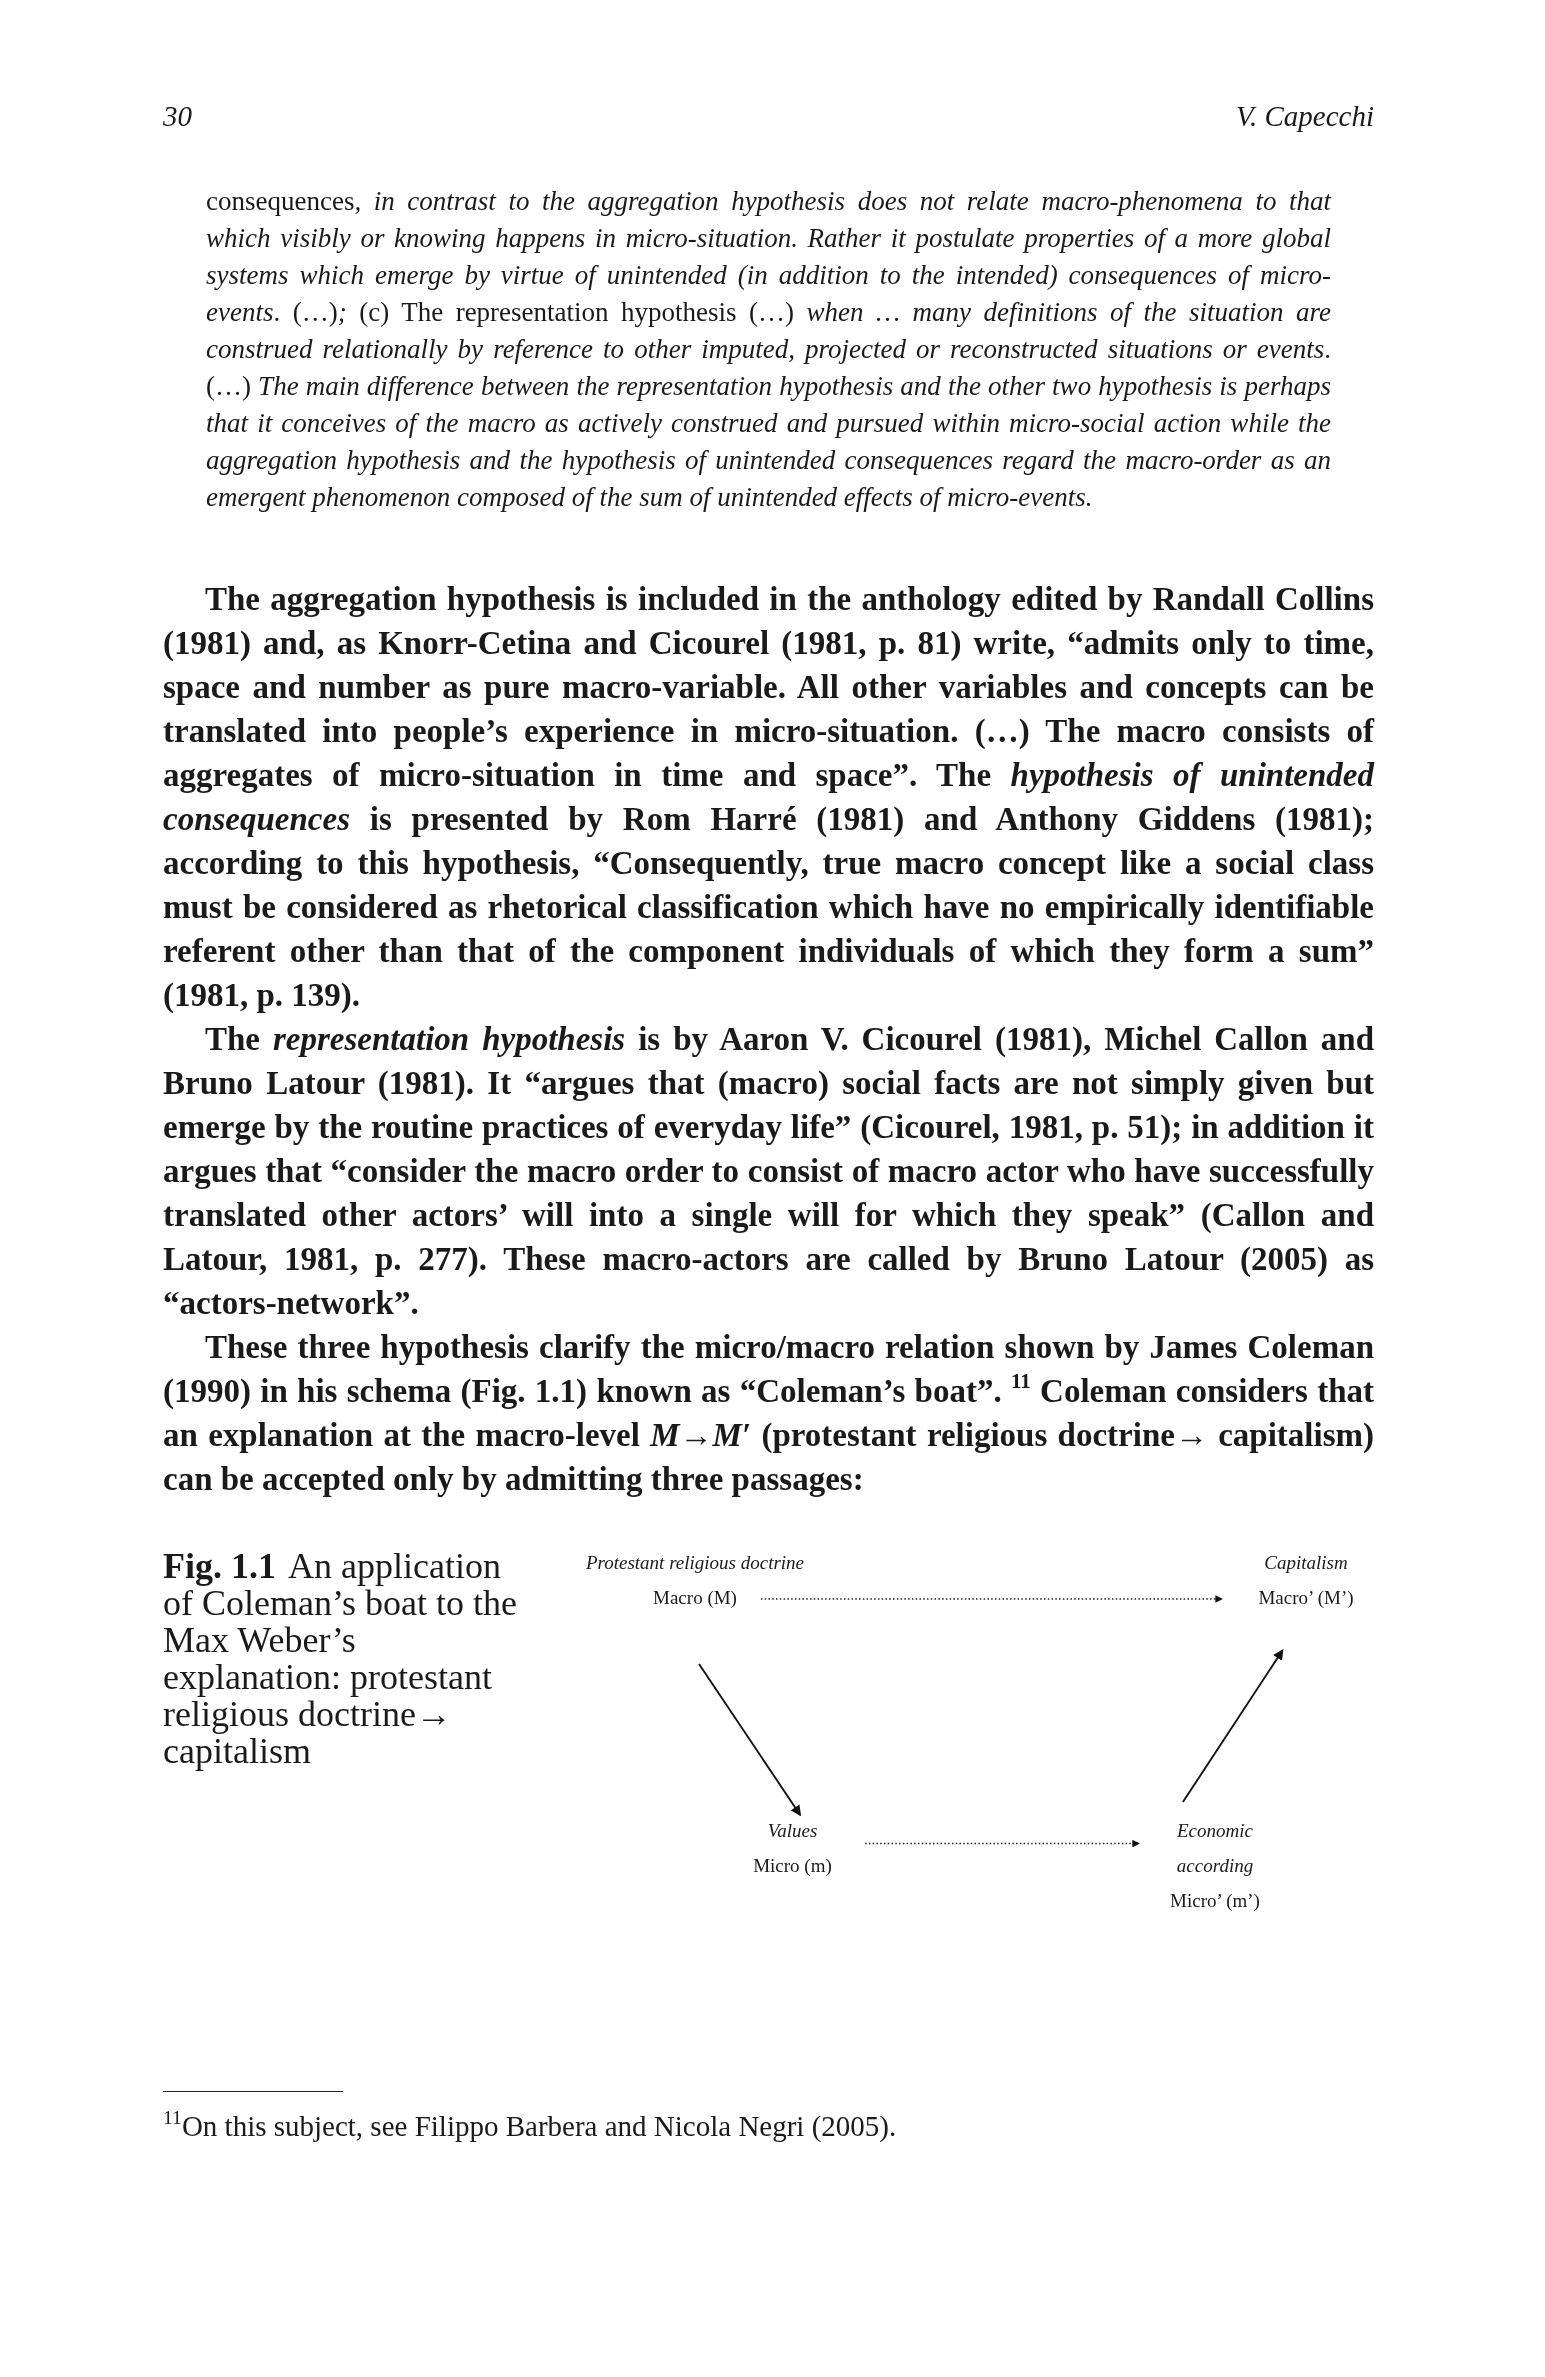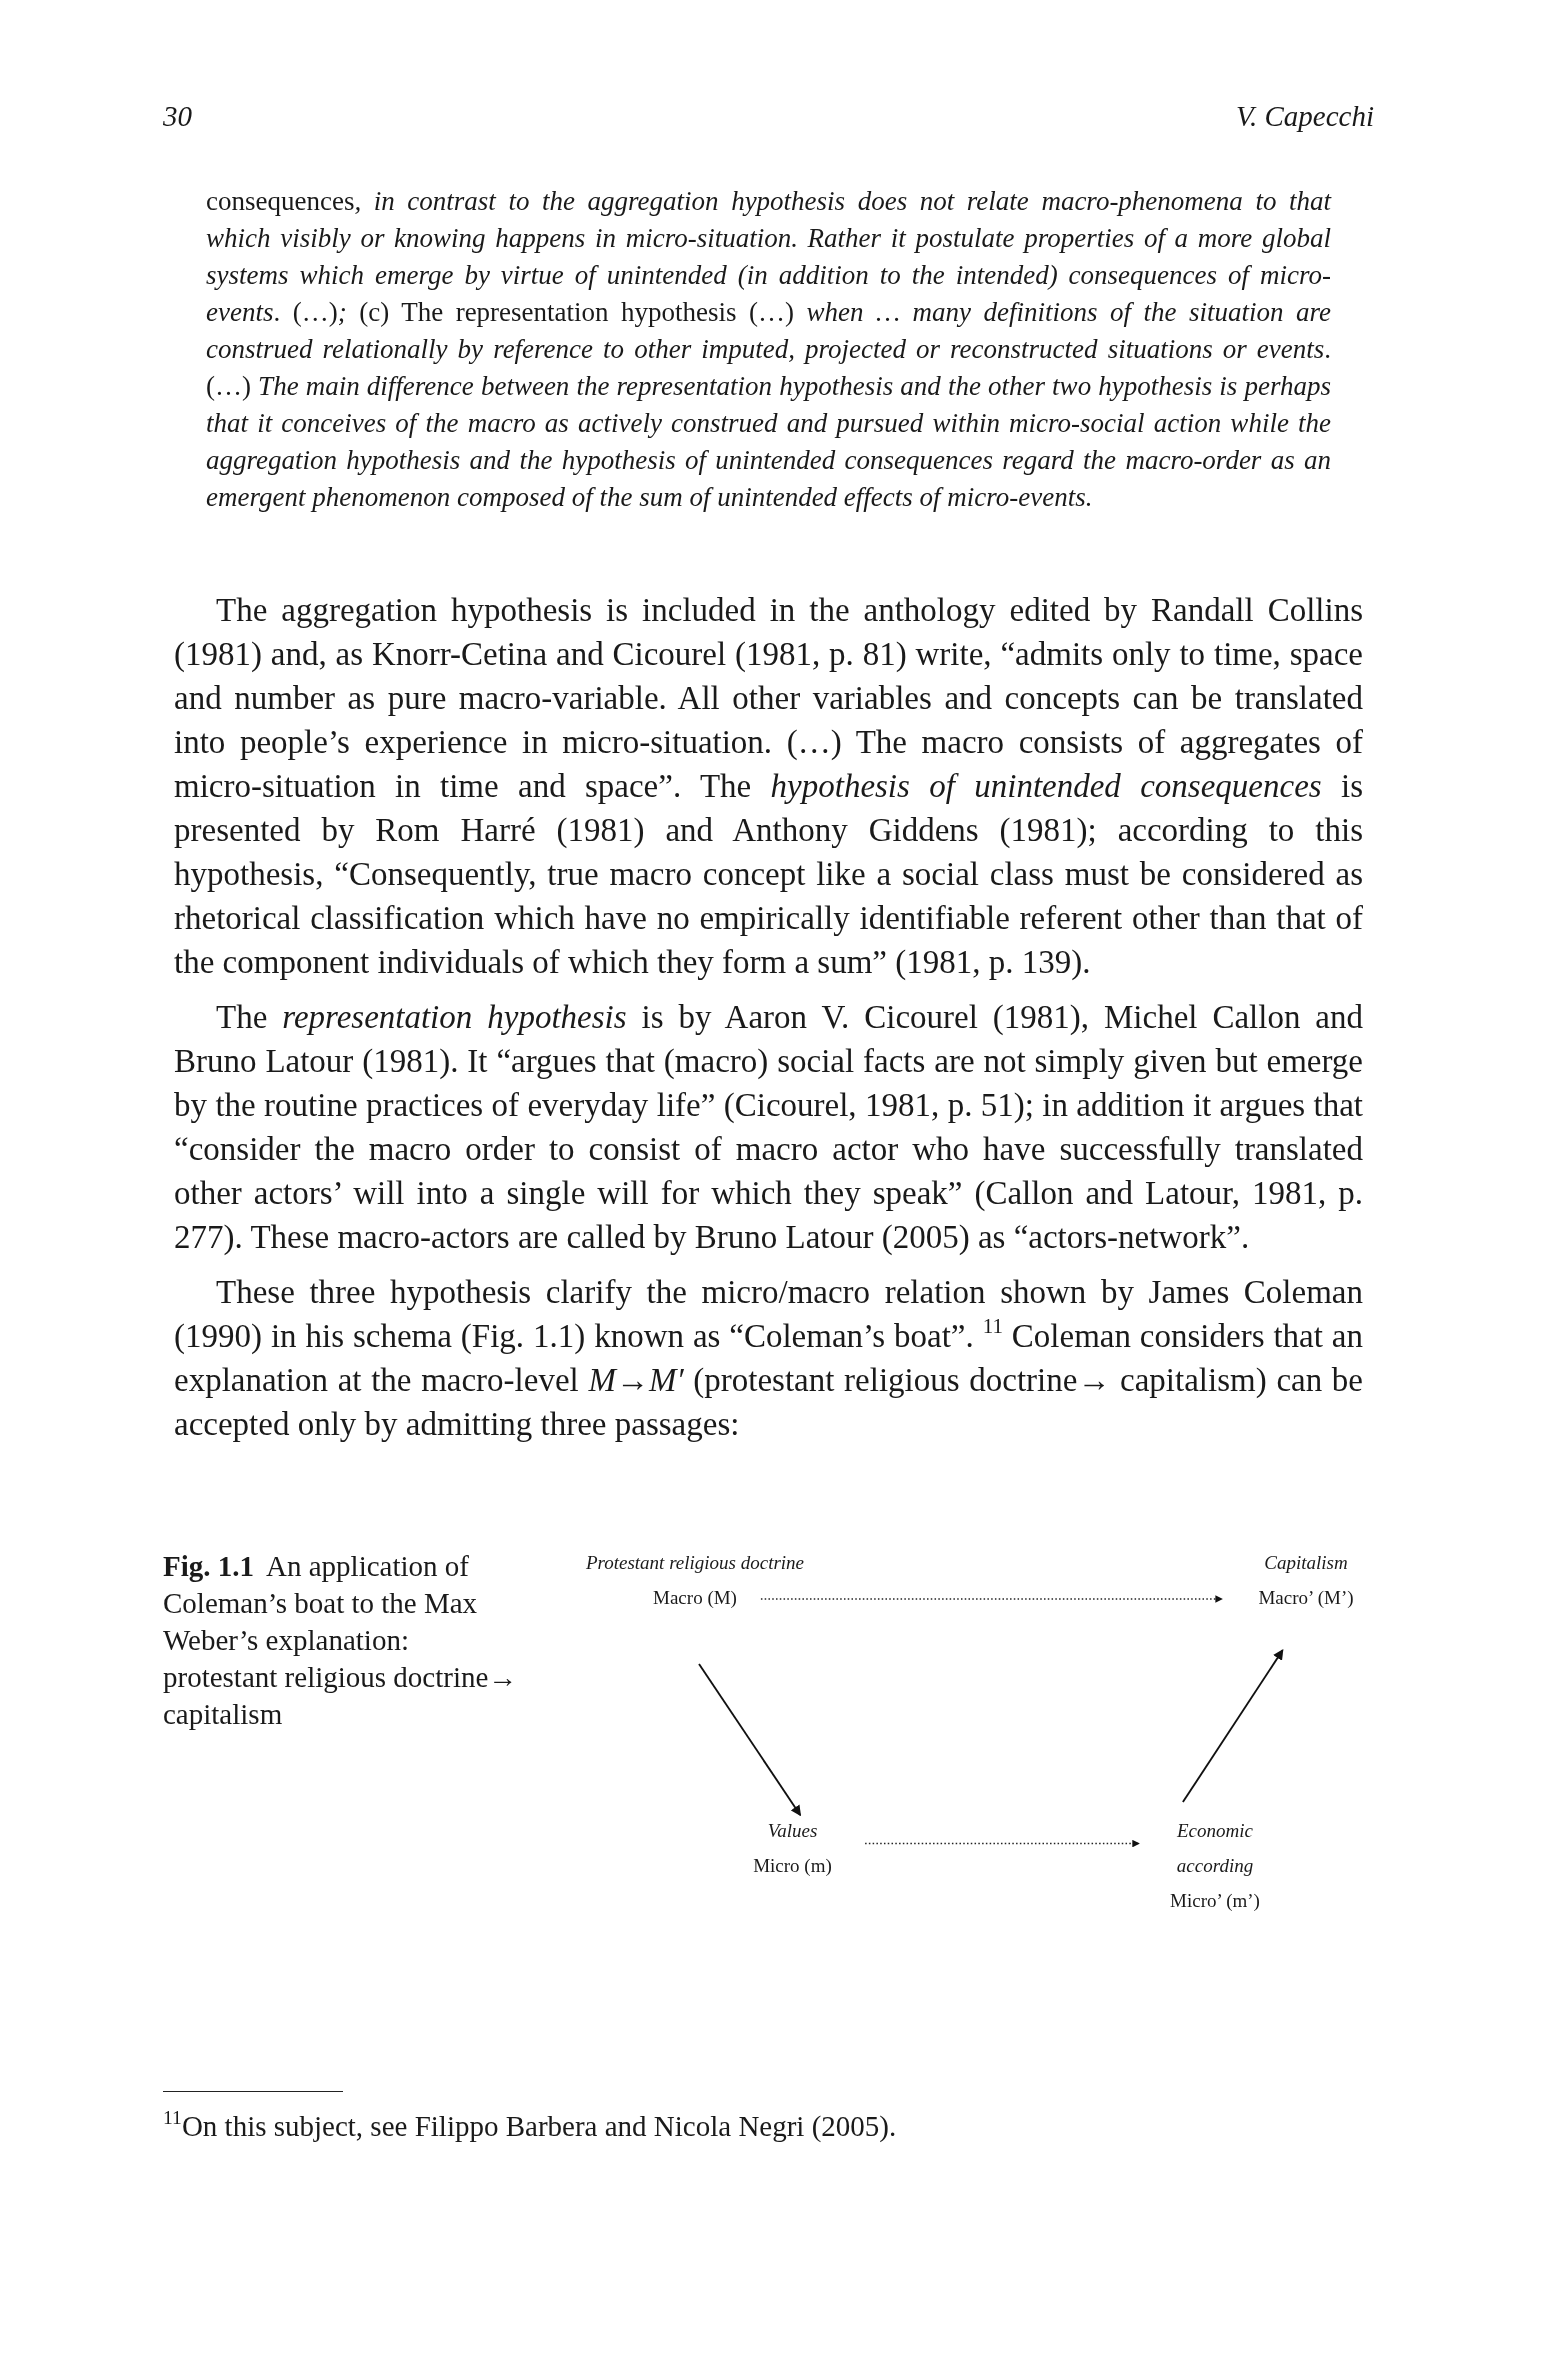--- a/index.html
+++ b/index.html
@@ -51,40 +51,41 @@
     .body-text {
       position: absolute;
       top: 577px;
       left: 163px;
       width: 1211px;
       font-size: 33px;
       line-height: 44px;
       text-align: justify;
     }
     .body-text p {
-      margin: 11px;
+      margin: 0;
       text-indent: 42px;
+      font-weight: bold;
     }
     .body-text .it { font-style: italic; }
     .body-text sup { font-size: 21px; line-height: 0; vertical-align: 13.6px; }
 
     
     .figure {
       position: absolute;
       top: 1540px;
       left: 0;
       width: 1546px;
       height: 423px;
     }
     .fig-caption {
       position: absolute;
       left: 163px;
       top: 7.5px;
       width: 355px;
-      font-size: 29px;
+      font-size: 36px;
       line-height: 37px;
       font-family: "Liberation Serif", serif;
     }
     .fig-caption .fig-label { font-weight: bold; margin-right: 12px; }
 
     .node {
       position: absolute;
       text-align: center;
       font-size: 19px;
       line-height: 35px;

